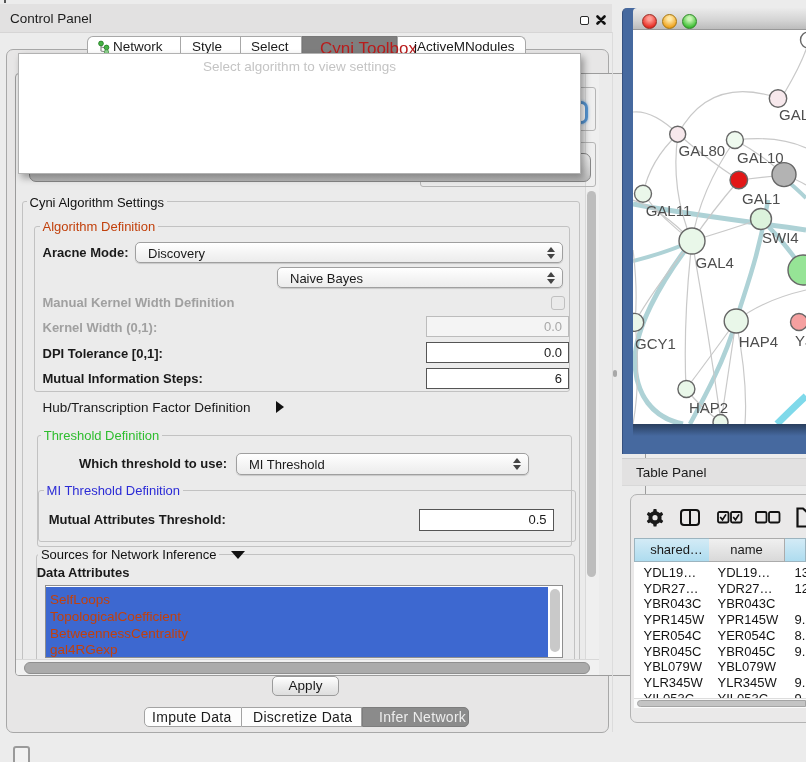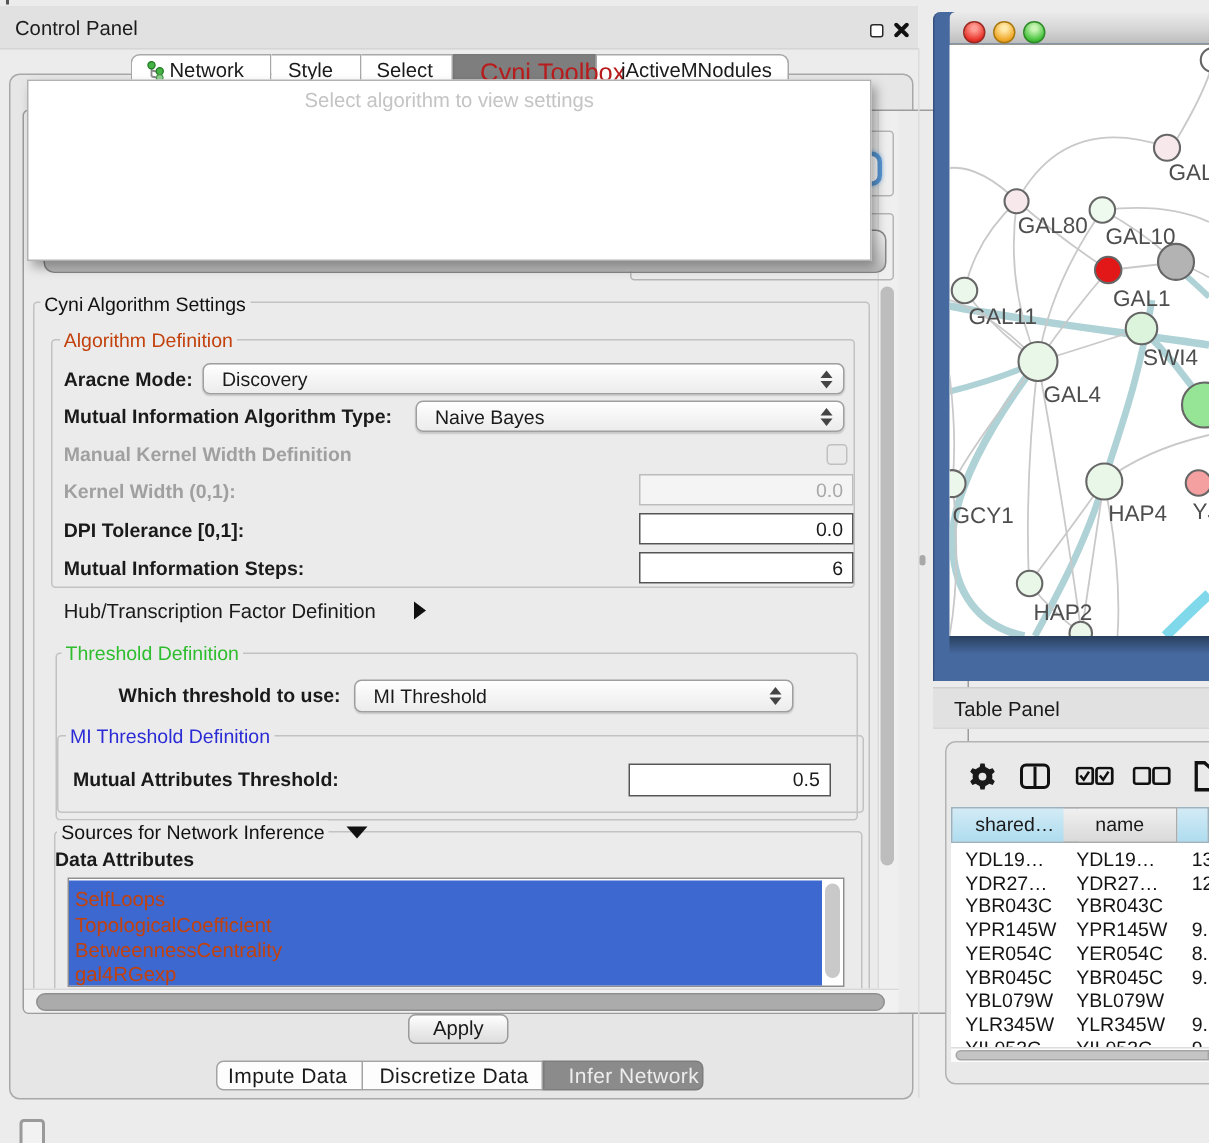--- a/index.html
+++ b/index.html
@@ -58,21 +58,20 @@
   <div class="glabel" style="left:10.5px;top:121px;color:#111">Cyni Algorithm Settings</div>
 
   <div class="gbox" style="left:18px;top:152px;width:536px;height:166px"></div>
   <div class="glabel" style="left:23.5px;top:145px;color:#c2410c">Algorithm Definition</div>
 
   <div class="abs b" style="left:26.5px;top:171px">Aracne Mode:</div>
   <div class="combo" style="left:119px;top:168px;width:428px;height:21px">
       <span class="ct">Discovery</span>
       <span class="spin"></span>
     </div>
-  <div class="abs b" style="left:26.5px;top:196px">Mutual Information Algorithm Type:</div>
   <div class="combo" style="left:261px;top:193px;width:286px;height:21px">
       <span class="ct">Naive Bayes</span>
       <span class="spin"></span>
     </div>
   <div class="abs b" style="left:26.5px;top:221px;color:#a0a0a0">Manual Kernel Width Definition</div>
   <div class="abs" style="left:535px;top:222px;width:12px;height:12px;border:1px solid #c0c0c0;border-radius:3px;background:#eaeaea"></div>
   <div class="abs b" style="left:26.5px;top:246px;color:#a0a0a0">Kernel Width (0,1):</div>
   <div class="field" style="left:410px;top:242px;width:143px;height:21px;border-color:#bcbcbc;background:#f4f4f4;color:#a8a8a8">0.0</div>
   <div class="abs b" style="left:26.5px;top:272px">DPI Tolerance [0,1]:</div>
   <div class="field" style="left:410px;top:268px;width:143px;height:21px">0.0</div>

